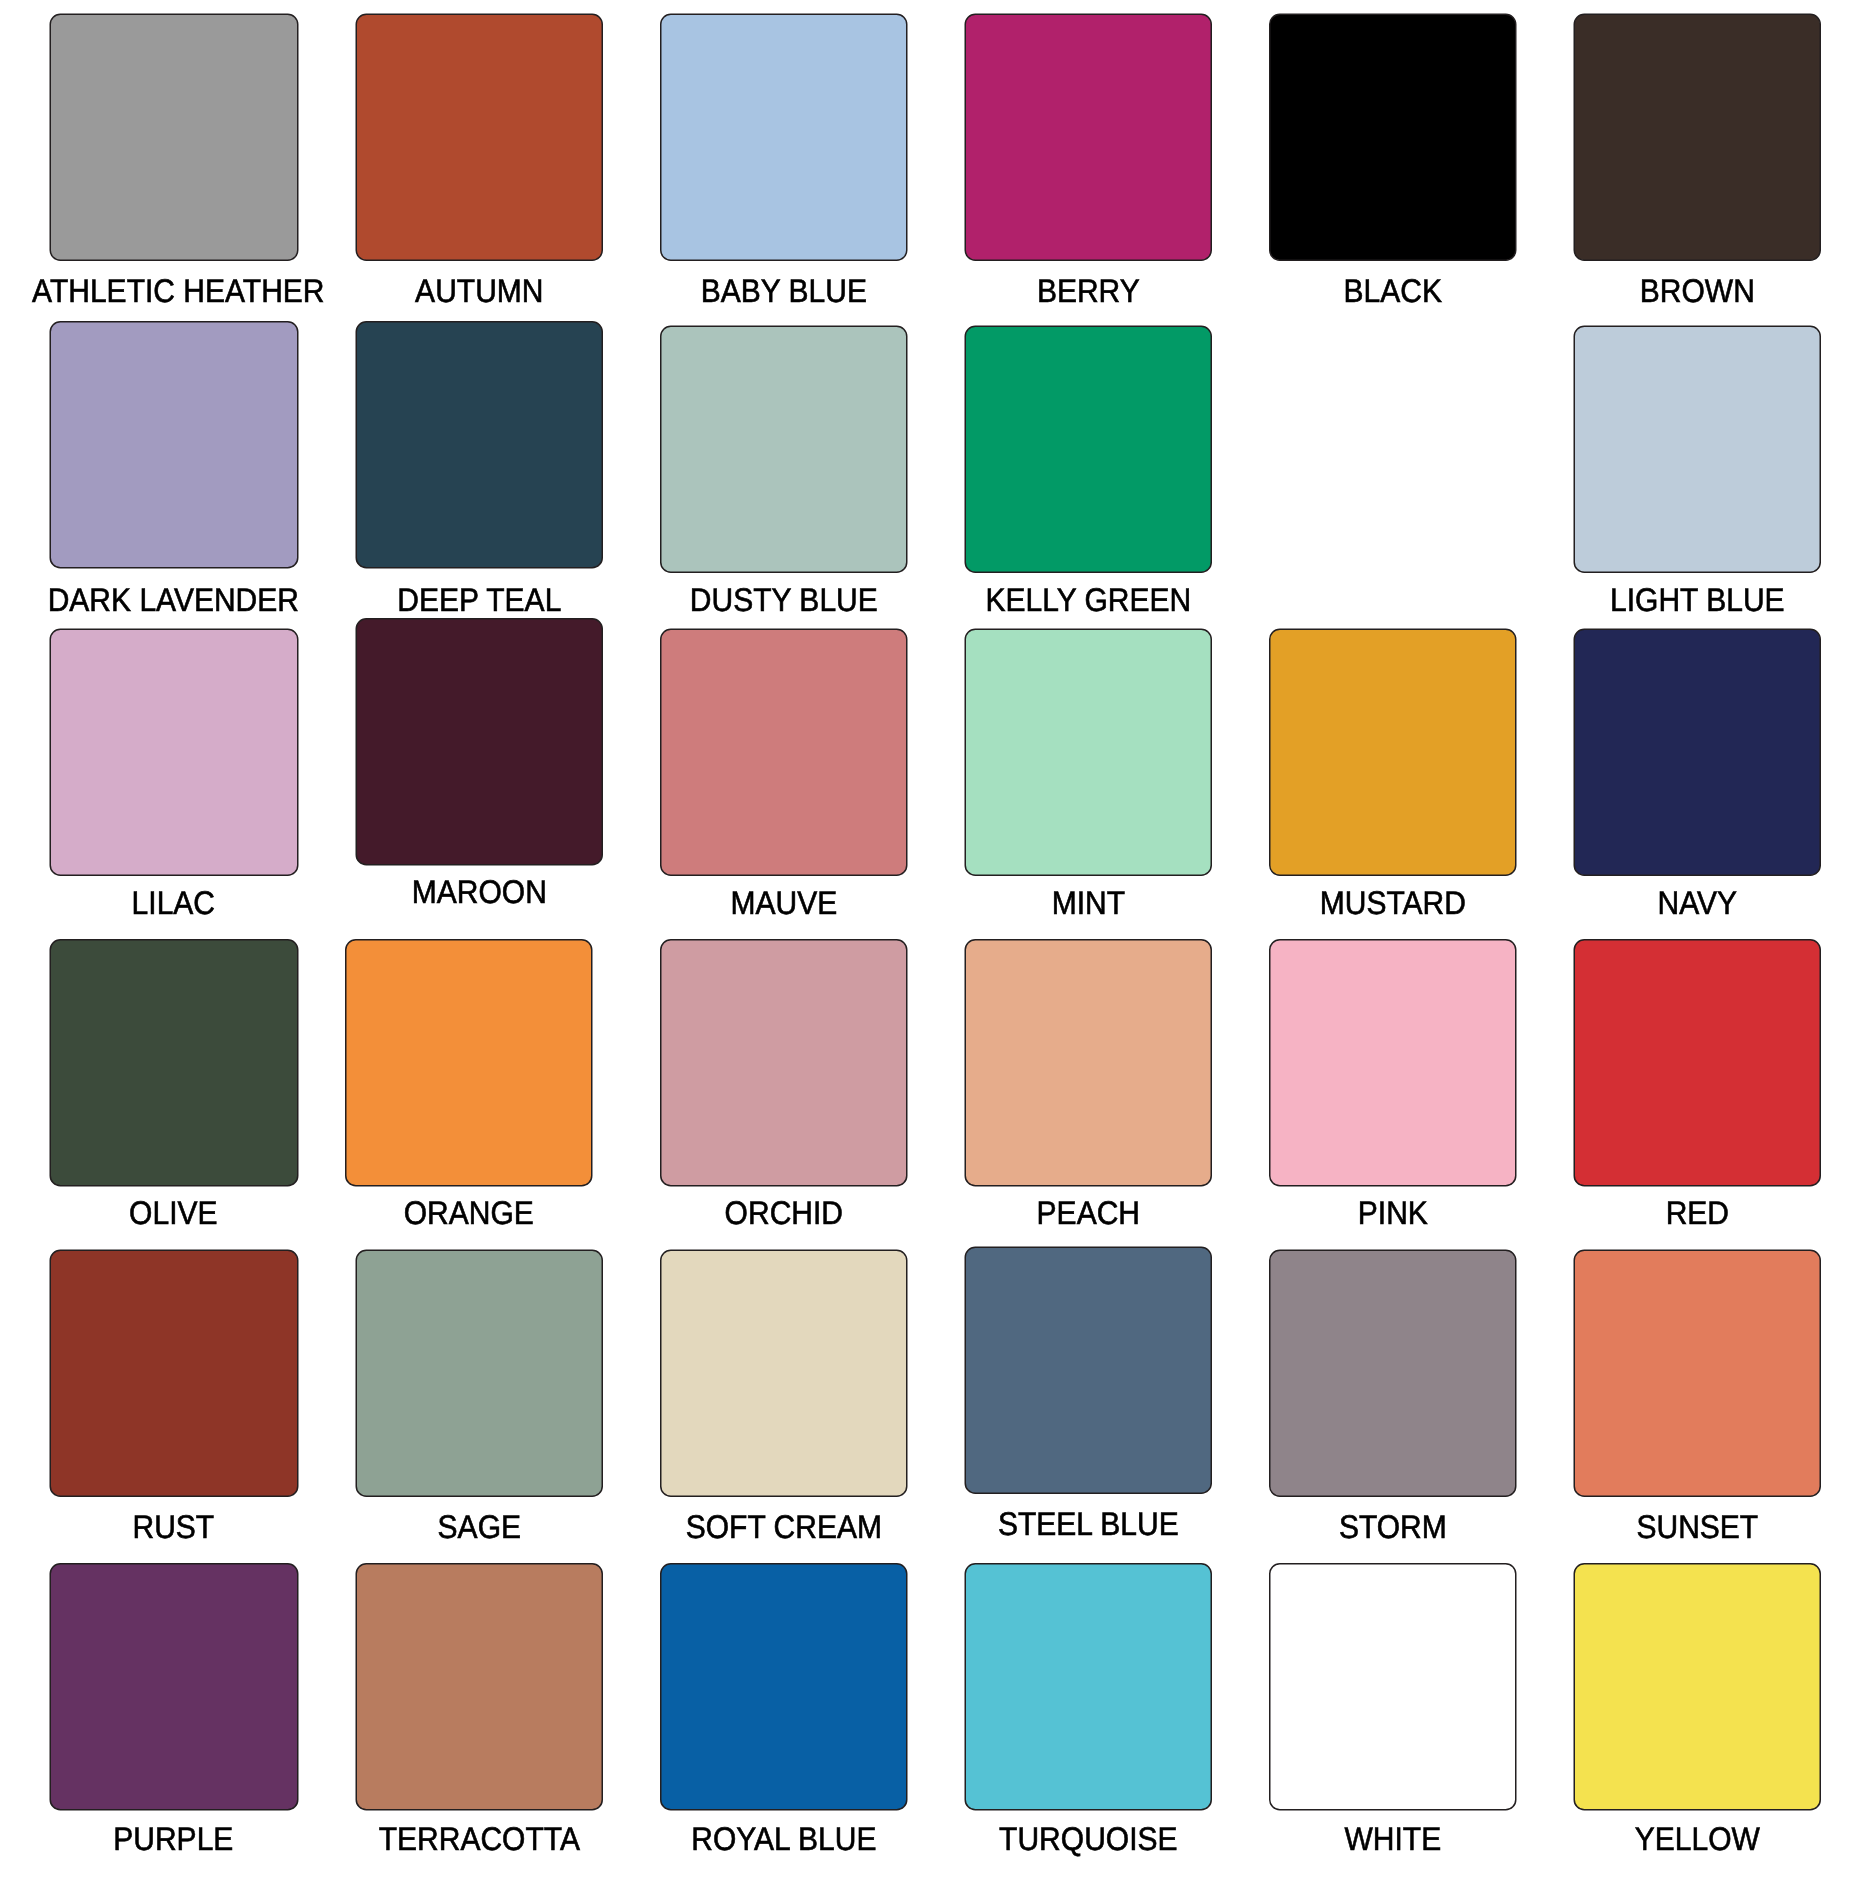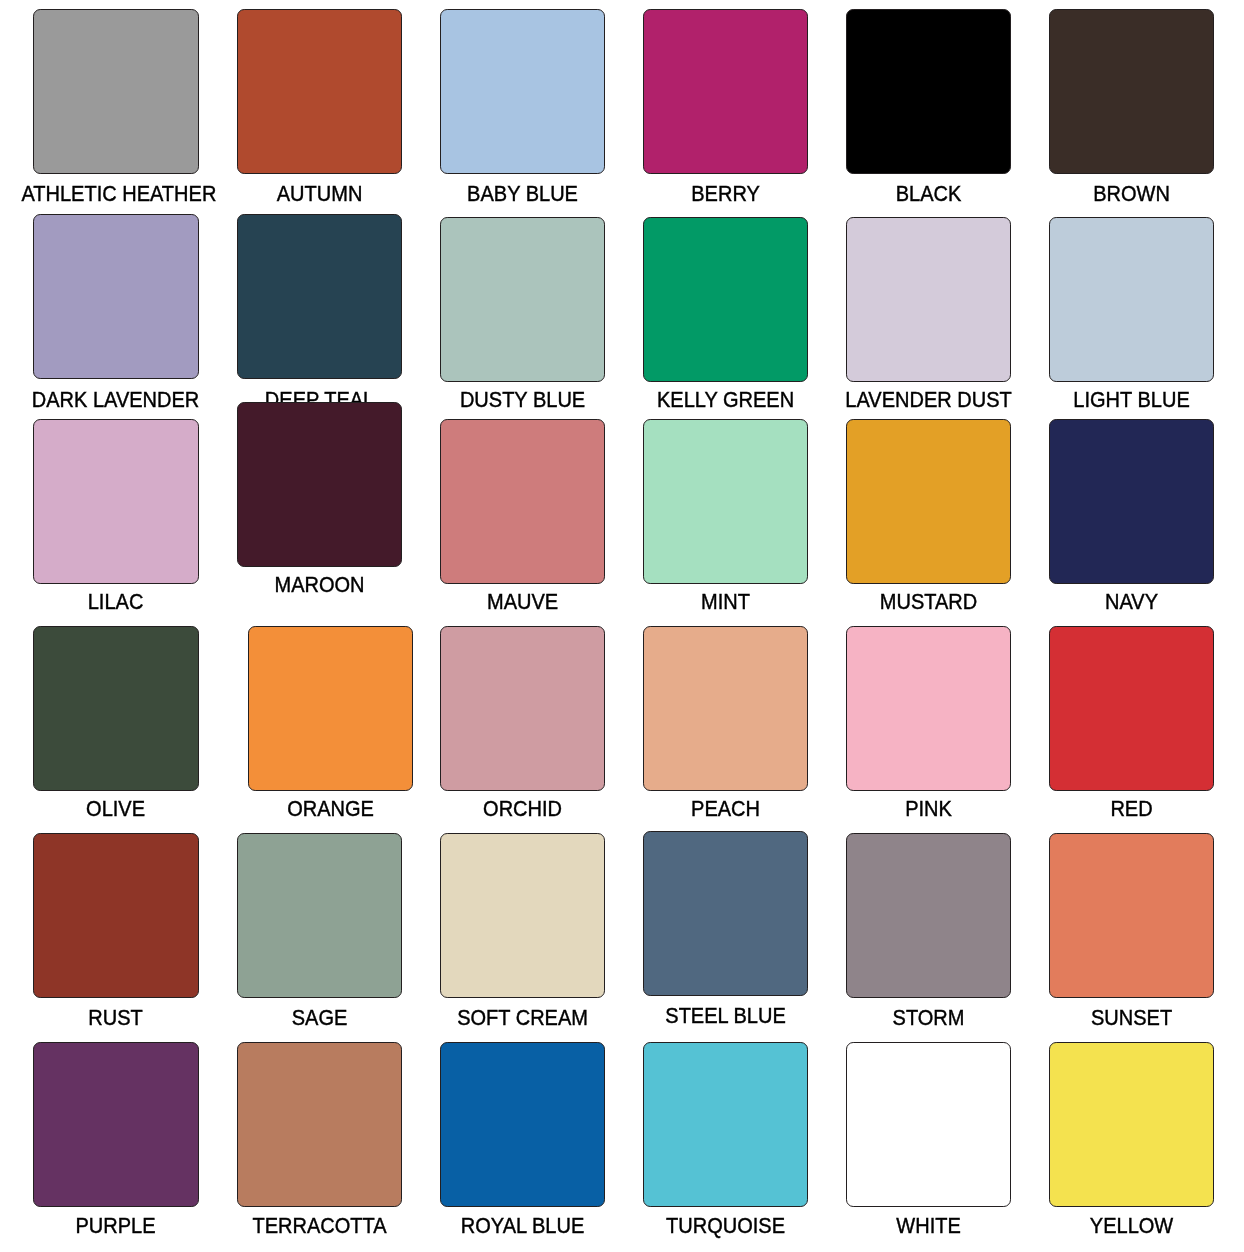--- a/index.html
+++ b/index.html
@@ -71,33 +71,29 @@
     <div class="label" style="top:174.88px">DEEP TEAL</div>
   </div>
   <div class="cell" style="left:642.925px;top:216.825px">
     <div class="swatch" style="background: rgb(2, 154, 102);"></div>
     <div class="label" style="top:171.97px">KELLY GREEN</div>
   </div>
   <div class="cell" style="left:439.875px;top:216.825px">
     <div class="swatch" style="background: rgb(171, 196, 188);"></div>
     <div class="label" style="top:171.97px">DUSTY BLUE</div>
   </div>
-  <div class="cell" style="left:845.825px;top:216.925px">
-    <div class="swatch" style="background: rgb(212, 203, 218);"></div>
-    <div class="label" style="top:171.88px">LAVENDER DUST</div>
-  </div>
   <div class="cell" style="left:33.425px;top:419.125px">
     <div class="swatch" style="background: rgb(213, 172, 201);"></div>
     <div class="label" style="top:171.97px">LILAC</div>
   </div>
   <div class="cell" style="left:1049.025px;top:216.825px">
     <div class="swatch" style="background: rgb(189, 204, 218);"></div>
     <div class="label" style="top:171.97px">LIGHT BLUE</div>
   </div>
-  <div class="cell" style="left:236.975px;top:402px">
+  <div class="cell" style="left:236.975px;top:412px">
     <div class="swatch" style="background: rgb(68, 26, 42);"></div>
     <div class="label" style="top:171.97px">MAROON</div>
   </div>
   <div class="cell" style="left:439.875px;top:418.925px">
     <div class="swatch" style="background: rgb(206, 124, 124);"></div>
     <div class="label" style="top:172.17px">MAUVE</div>
   </div>
   <div class="cell" style="left:642.925px;top:419.125px">
     <div class="swatch" style="background: rgb(165, 224, 192);"></div>
     <div class="label" style="top:171.97px">MINT</div>
@@ -107,21 +103,21 @@
     <div class="label" style="top:171.97px">MUSTARD</div>
   </div>
   <div class="cell" style="left:1049.025px;top:419.125px">
     <div class="swatch" style="background: rgb(34, 39, 85);"></div>
     <div class="label" style="top:171.97px">NAVY</div>
   </div>
   <div class="cell" style="left:33.425px;top:625.825px">
     <div class="swatch" style="background: rgb(60, 75, 59);"></div>
     <div class="label" style="top:172.17px">OLIVE</div>
   </div>
-  <div class="cell" style="left:248px;top:625.825px">
+  <div class="cell" style="left:230px;top:625.825px">
     <div class="swatch" style="background: rgb(243, 143, 57);"></div>
     <div class="label" style="top:172.17px">ORANGE</div>
   </div>
   <div class="cell" style="left:439.875px;top:625.725px">
     <div class="swatch" style="background: rgb(207, 156, 162);"></div>
     <div class="label" style="top:172.27px">ORCHID</div>
   </div>
   <div class="cell" style="left:845.825px;top:625.825px">
     <div class="swatch" style="background: rgb(246, 179, 196);"></div>
     <div class="label" style="top:172.17px">PINK</div>

